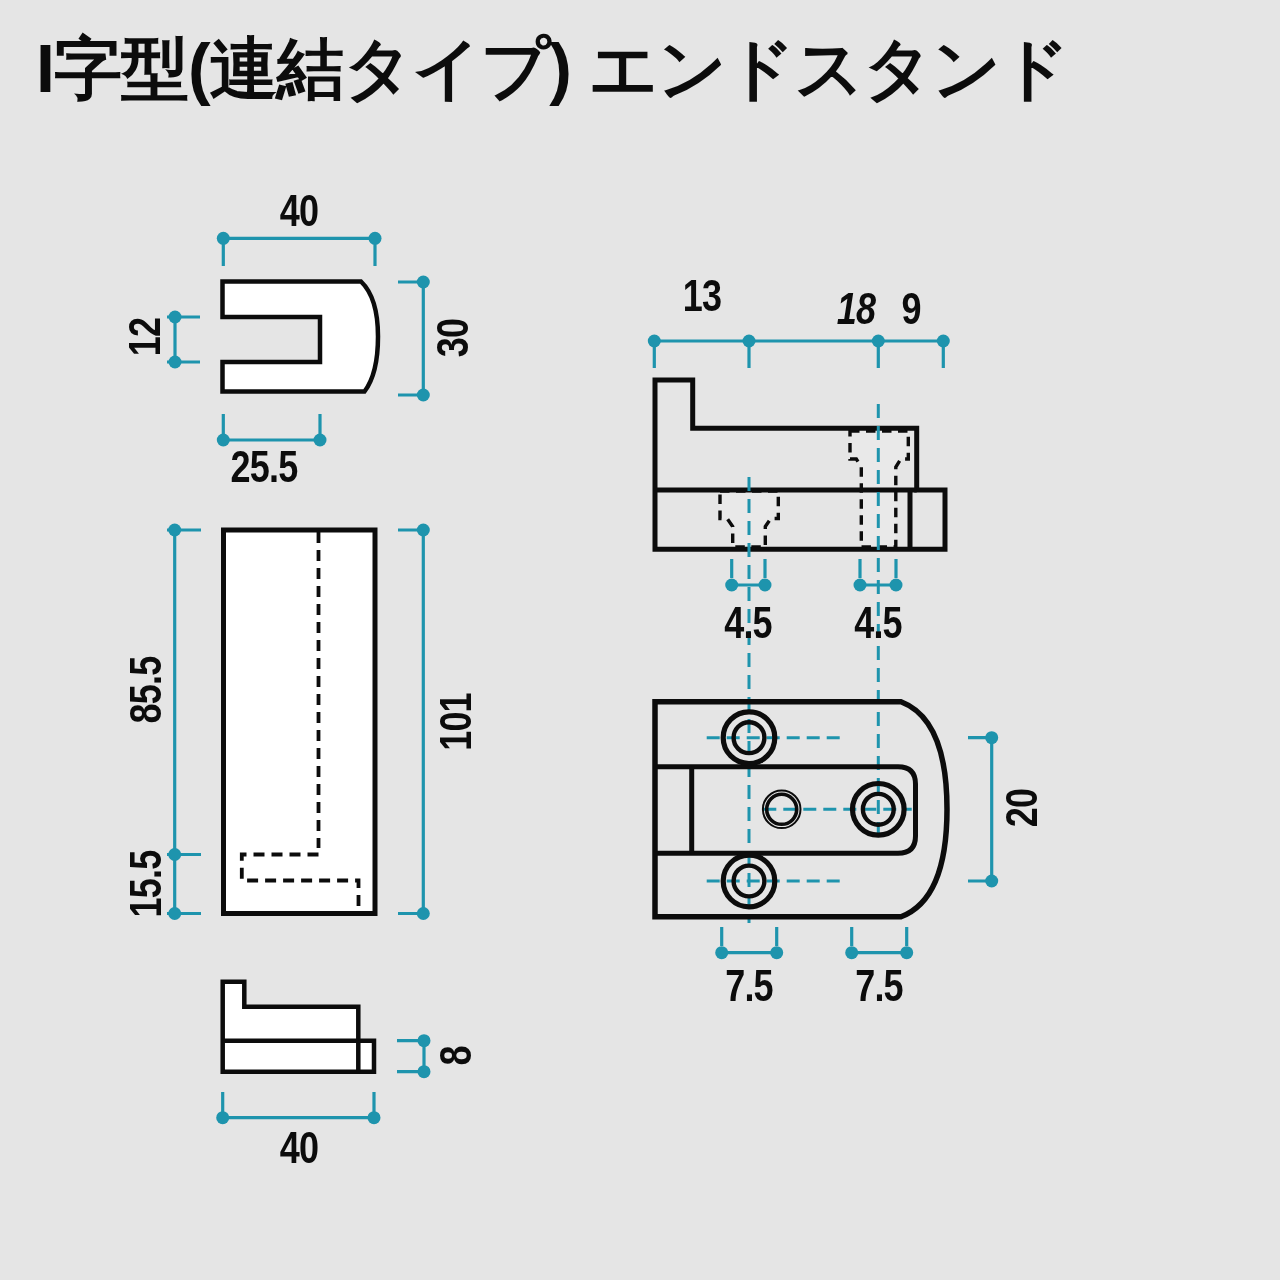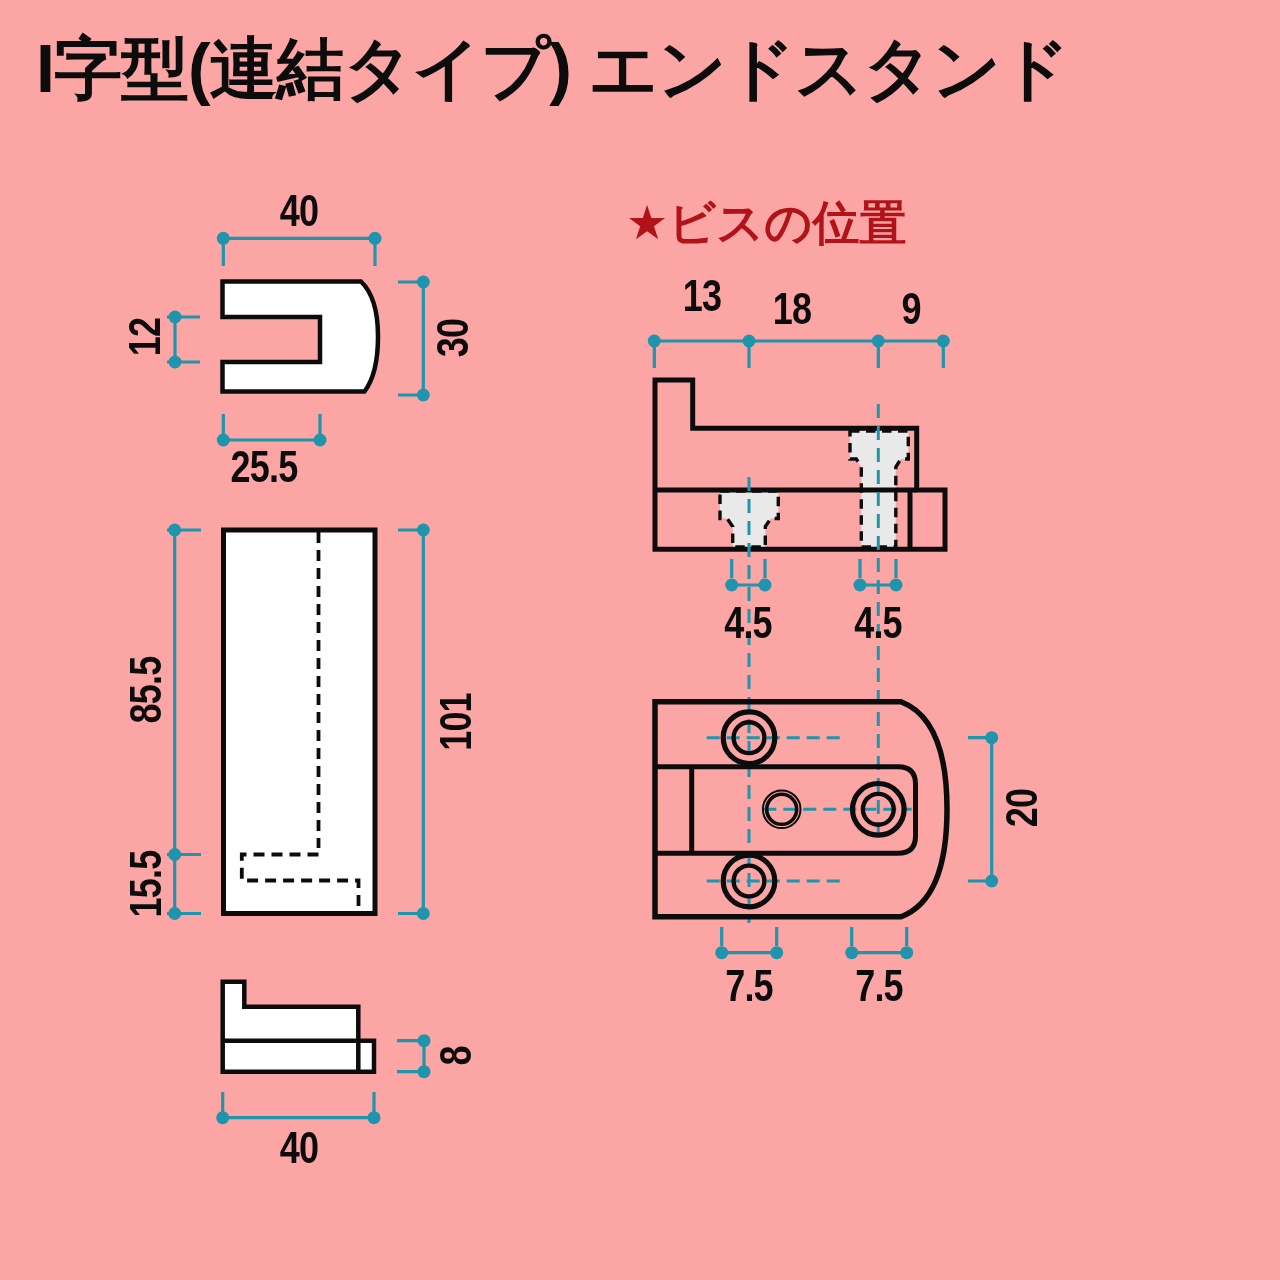--- a/index.html
+++ b/index.html
@@ -1,16 +1,16 @@
 <!DOCTYPE html>
 <html><head>
 <meta charset="utf-8">
 <style>
   html,body{margin:0;padding:0;background:#ffffff;}
-  #stage{position:relative;width:1280px;height:1280px;background:#fca5a5;overflow:hidden;
+  #stage{position:relative;width:1280px;height:1280px;background:#e5e5e5;overflow:hidden;
          font-family:"Liberation Sans","DejaVu Sans",sans-serif;}
   #drawing{position:absolute;left:0;top:0;}
   .title{position:absolute;left:36px;top:24px;font-size:68px;font-weight:700;color:#0c0c0c;
          letter-spacing:-1px;white-space:nowrap;}
   .red-label{position:absolute;left:626px;top:192px;font-size:47px;font-weight:700;color:#b11318;
          letter-spacing:0;white-space:nowrap;}
   .dim{position:absolute;font-size:45px;font-weight:700;color:#0c0c0c;white-space:nowrap;
        transform:translate(-50%,-50%);}
   .dim>span{display:inline-block;transform:scaleX(0.8);letter-spacing:-1px;}
   .dim.v{transform:translate(-50%,-50%) rotate(-90deg);}
@@ -158,36 +158,35 @@
           <circle cx="991.7" cy="881" r="6.5"></circle>
         <circle cx="721.7" cy="952.7" r="6.5"></circle>
           <circle cx="776.7" cy="952.7" r="6.5"></circle>
         <circle cx="851.7" cy="952.7" r="6.5"></circle>
           <circle cx="906.7" cy="952.7" r="6.5"></circle>
       </g>
     </g>
   </svg>
 
   <div class="title">I字型(連結タイプ) エンドスタンド</div>
-  <div class="red-label">★ビスの位置</div>
 
   <div class="dim" style="left:299px;top:211px;"><span>40</span></div>
   <div class="dim v" style="left:145px;top:337px;"><span>12</span></div>
   <div class="dim v" style="left:453px;top:338px;"><span>30</span></div>
   <div class="dim" style="left:264px;top:467px;"><span>25.5</span></div>
 
   <div class="dim v" style="left:146px;top:690px;"><span>85.5</span></div>
   <div class="dim v" style="left:146px;top:884px;"><span>15.5</span></div>
   <div class="dim v" style="left:456px;top:722px;"><span>101</span></div>
 
   <div class="dim v" style="left:456px;top:1056px;"><span>8</span></div>
   <div class="dim" style="left:299px;top:1148px;"><span>40</span></div>
 
   <div class="dim" style="left:702px;top:296px;"><span>13</span></div>
-  <div class="dim" style="left:792px;top:309px;"><span>18</span></div>
+  <div class="dim" style="left:856px;top:309px;font-style:italic;"><span>18</span></div>
   <div class="dim" style="left:911px;top:309px;"><span>9</span></div>
   <div class="dim" style="left:748px;top:623px;"><span>4.5</span></div>
   <div class="dim" style="left:878px;top:623px;"><span>4.5</span></div>
 
   <div class="dim v" style="left:1022px;top:808px;"><span>20</span></div>
   <div class="dim" style="left:749px;top:986px;"><span>7.5</span></div>
   <div class="dim" style="left:879px;top:986px;"><span>7.5</span></div>
 
 </div>
 

